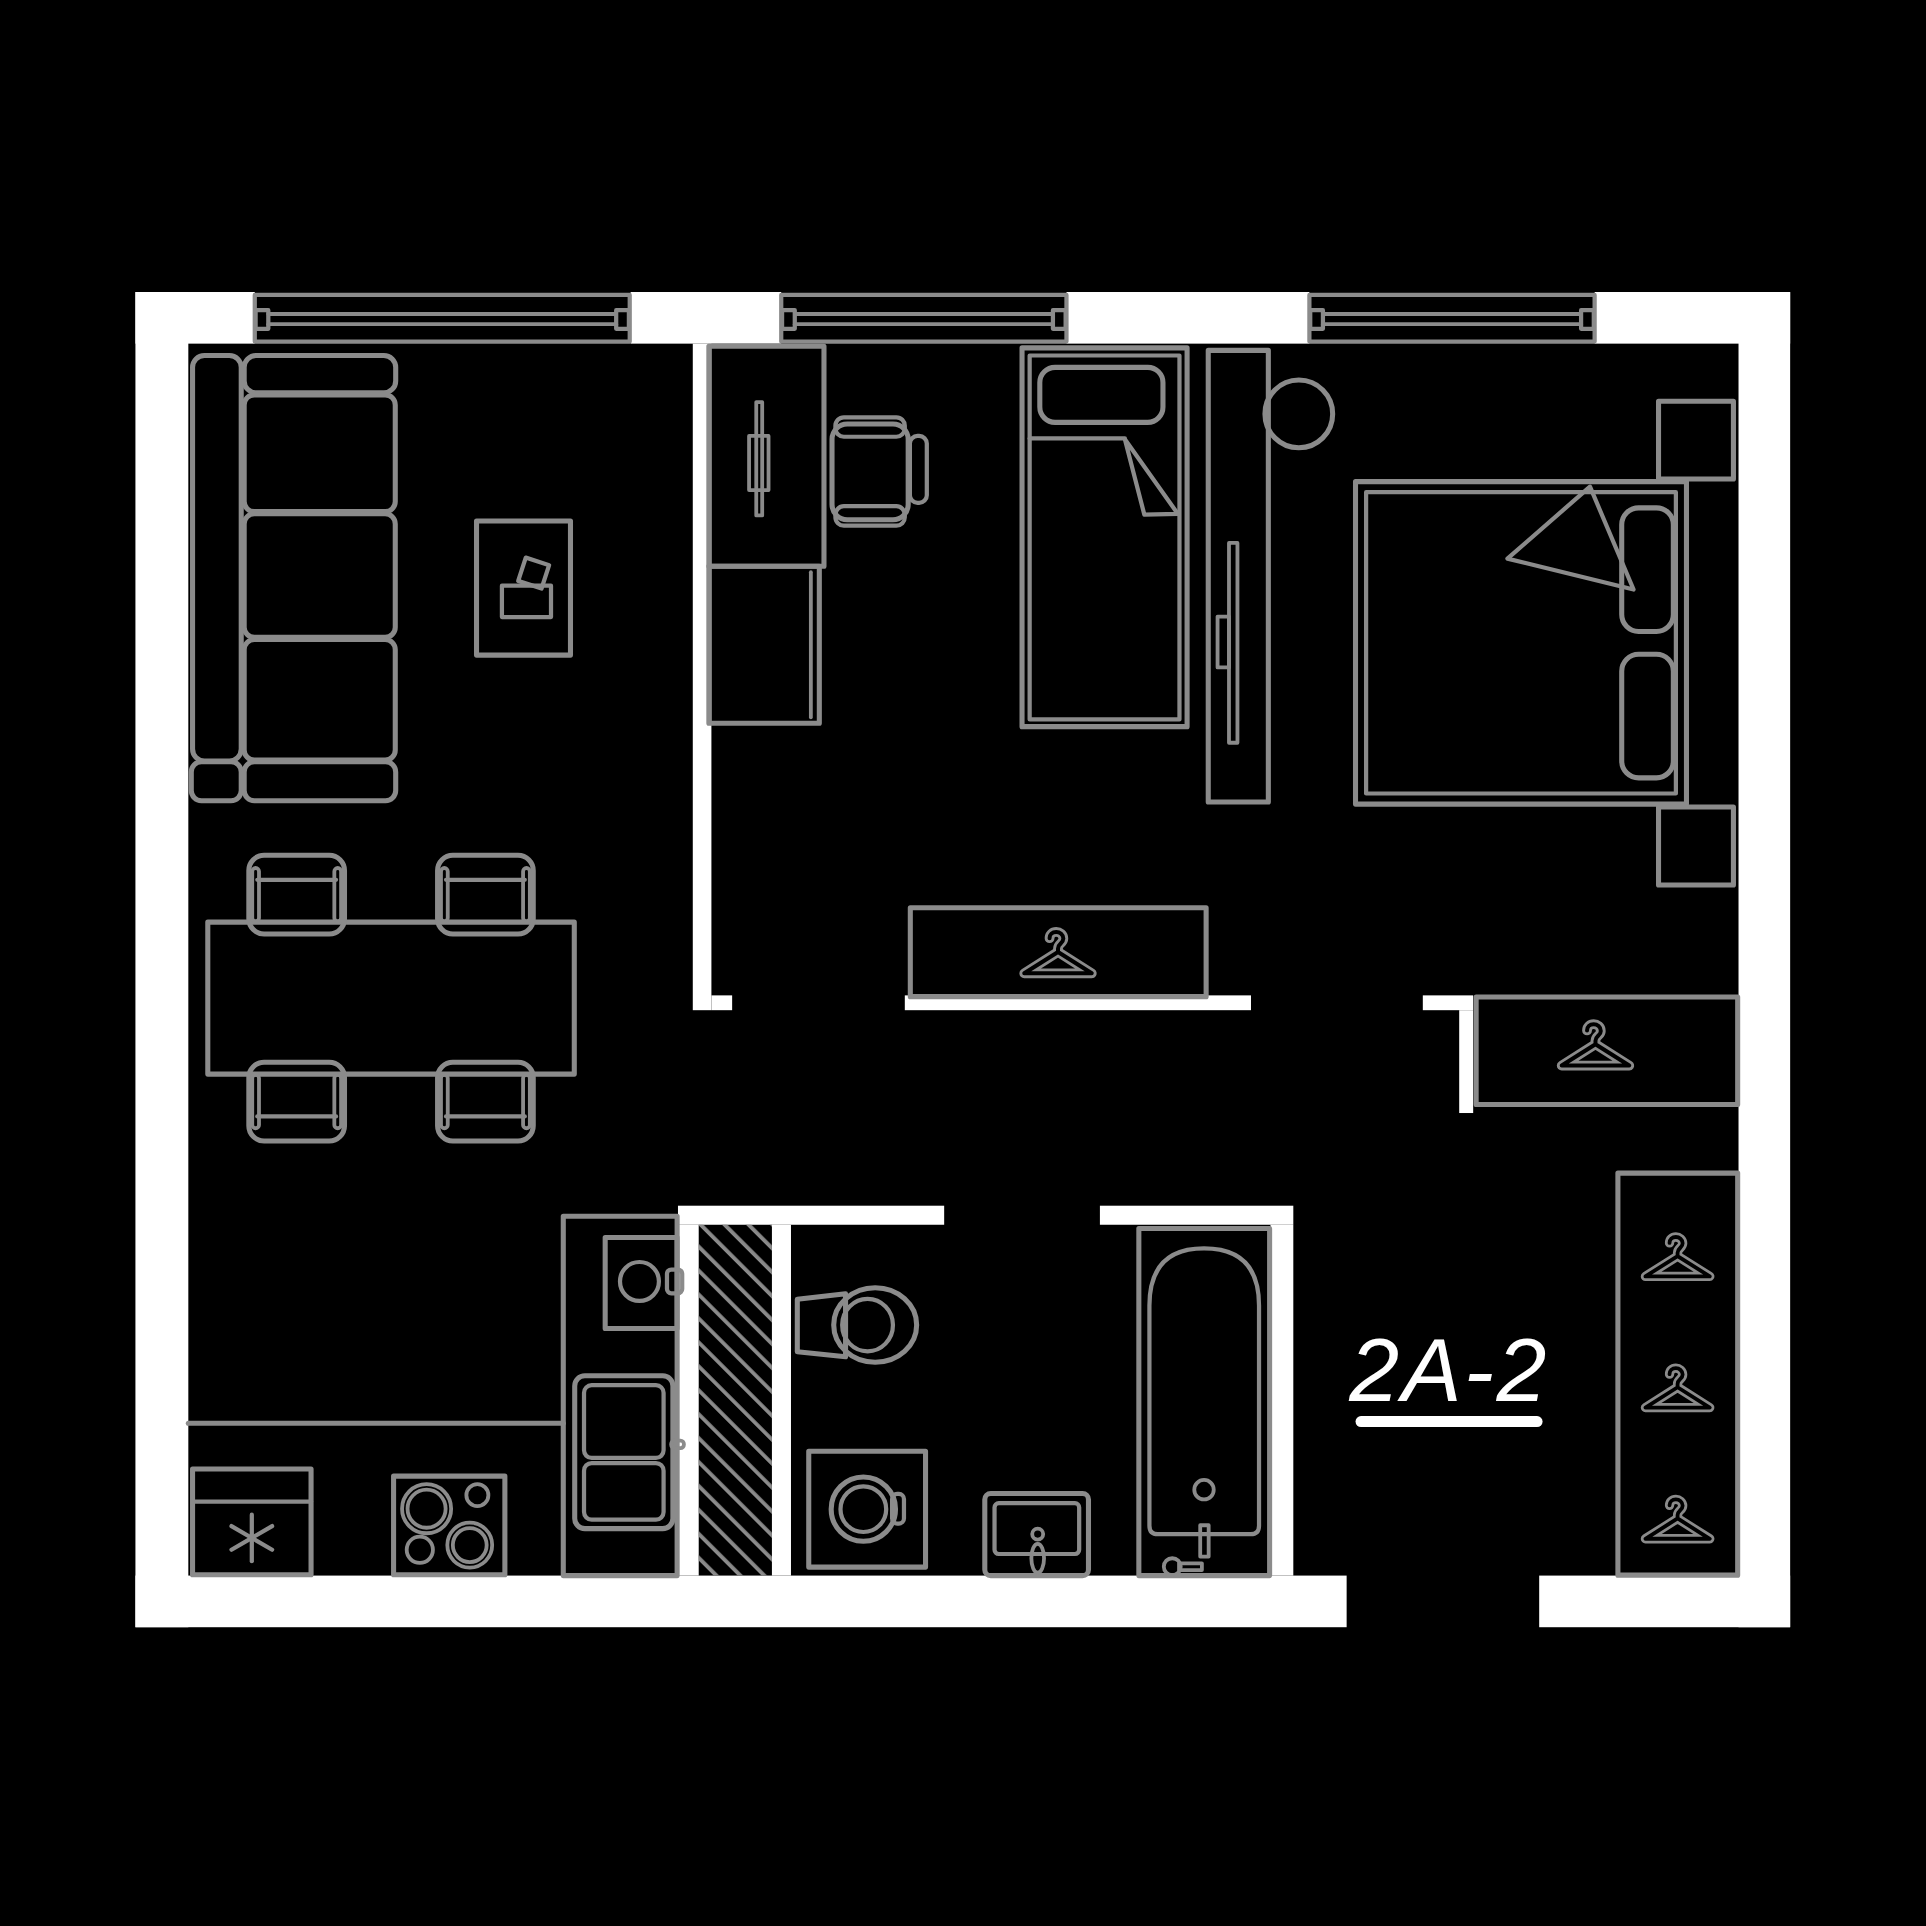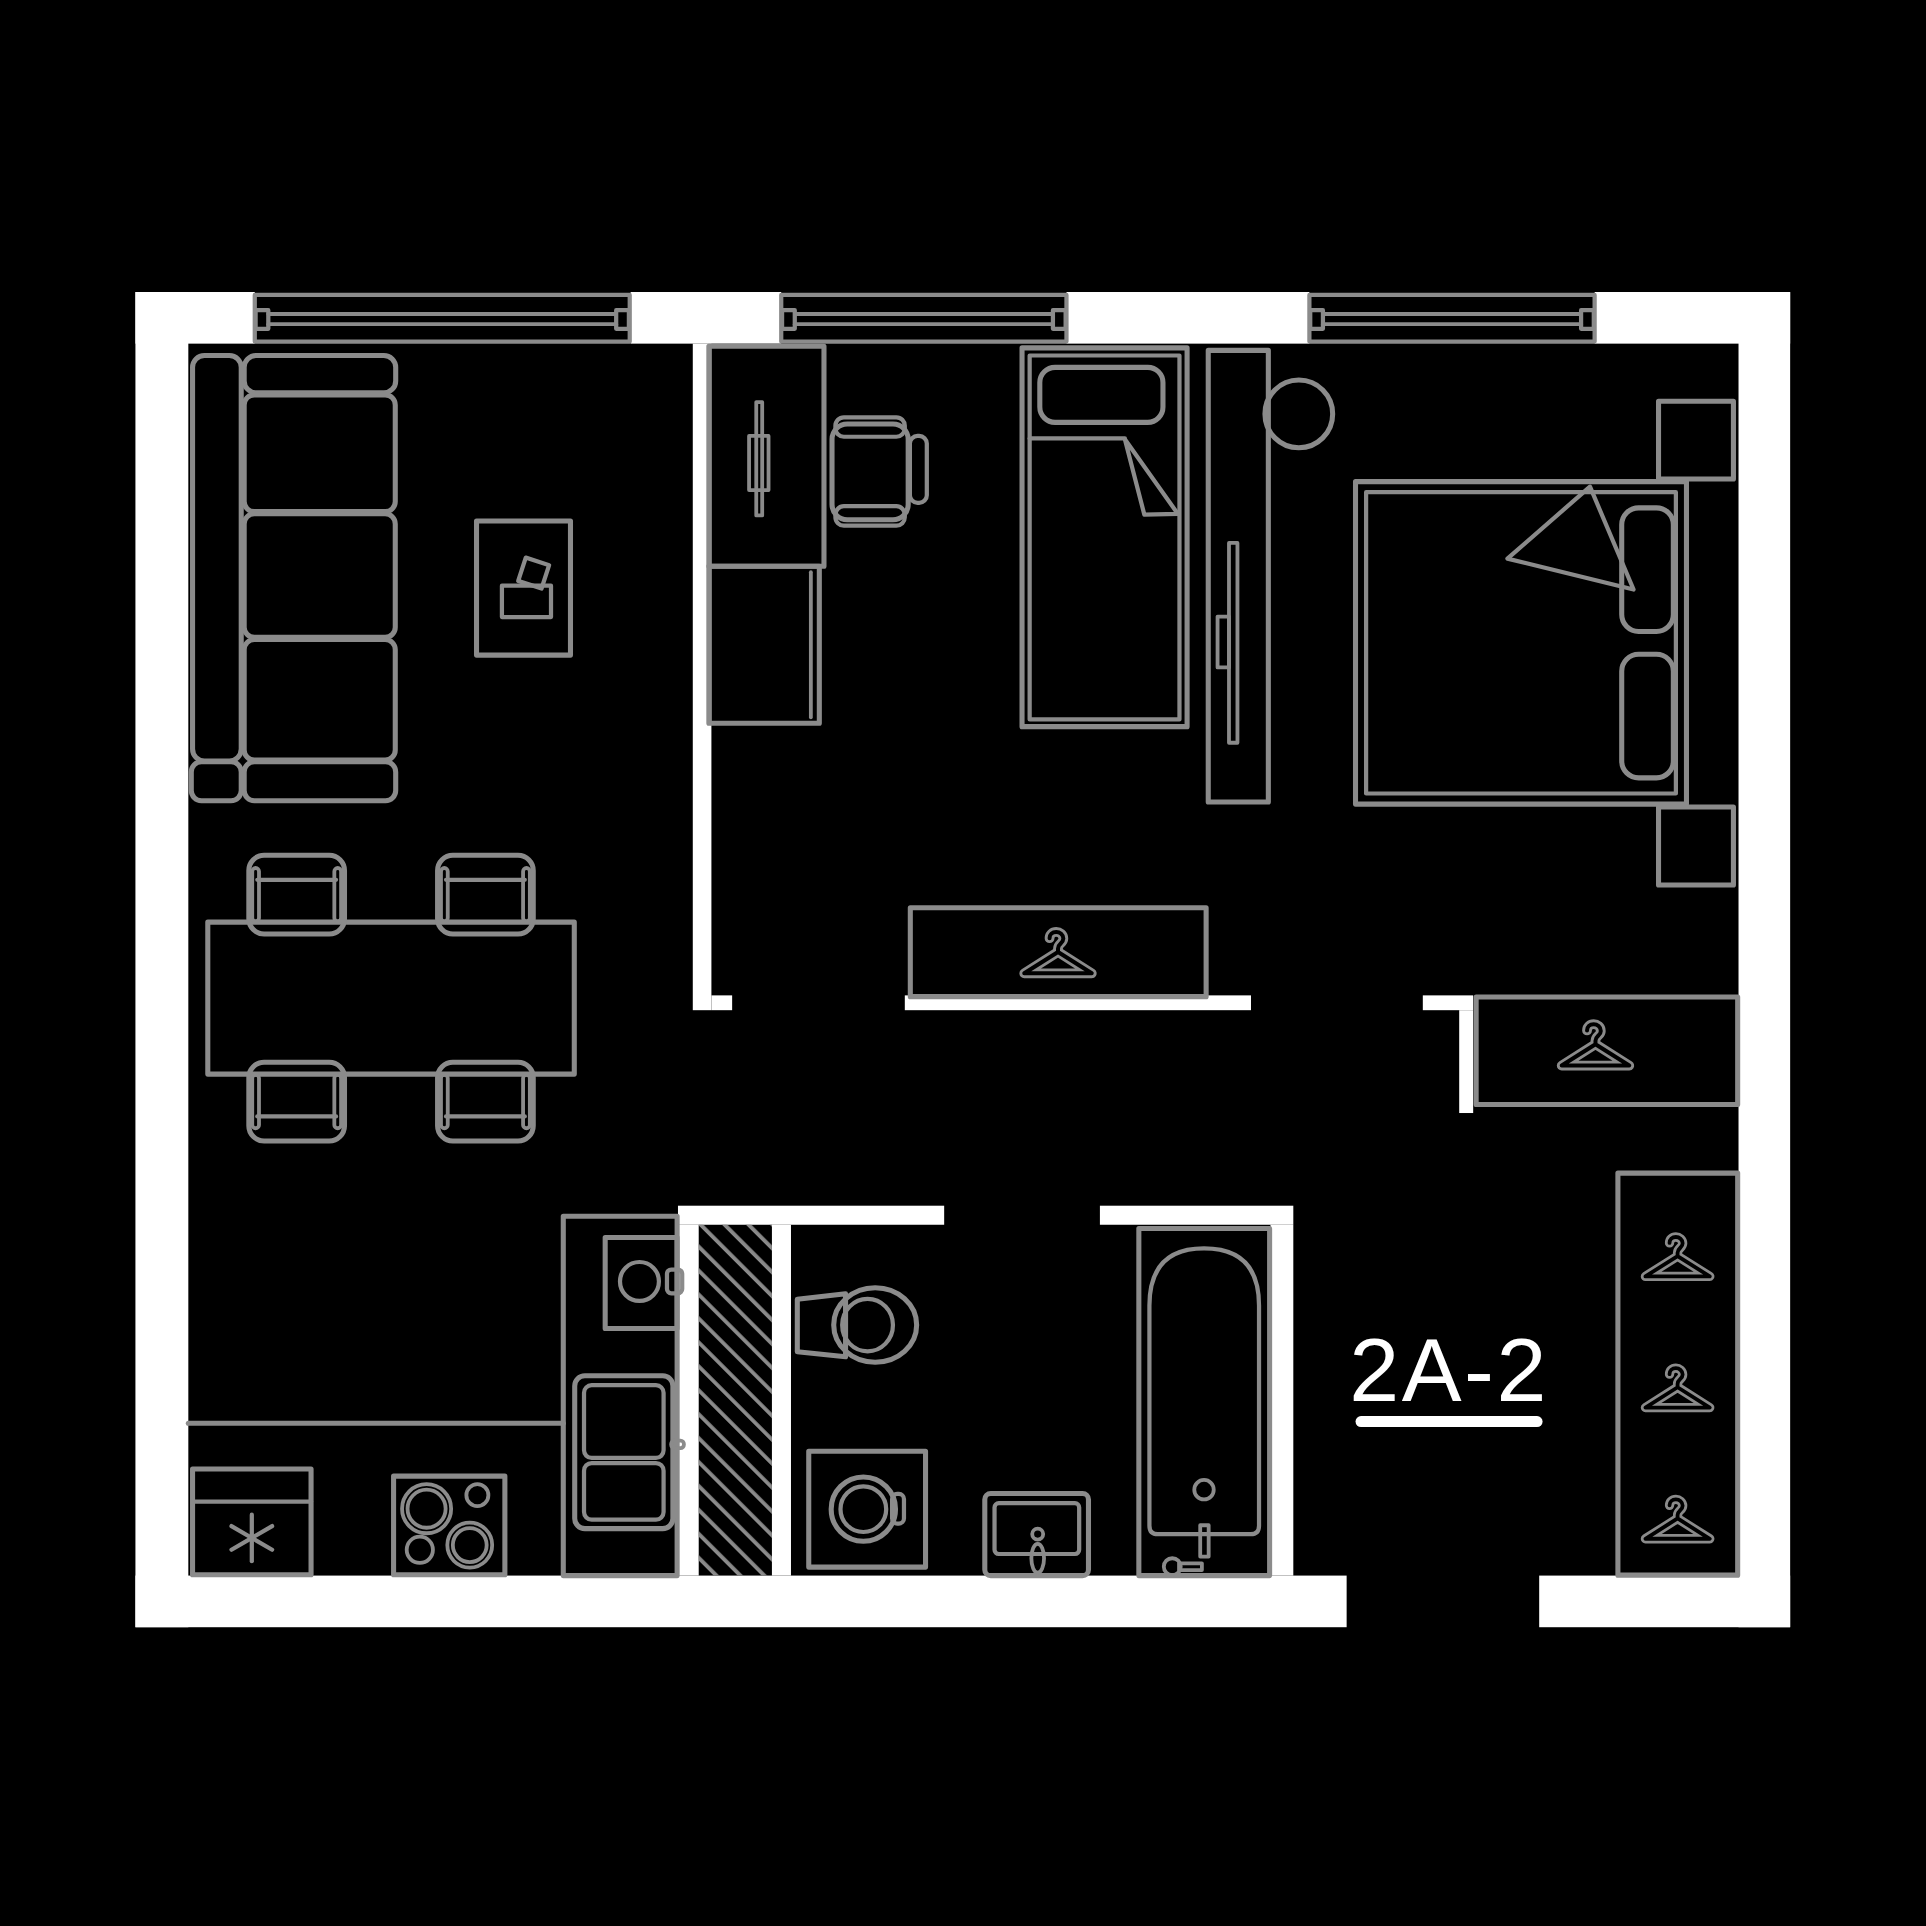--- a/index.html
+++ b/index.html
@@ -1,19 +1,19 @@
 <!DOCTYPE html>
 <html style="--bg: #000000; --wall: #ffffff; --line: #8b8b8b; --label: #ffffff;font-size:6.8px"><head>
 <meta charset="utf-8">
 <style>
   :root{
     --bg:#000000; --wall:#ffffff; --line:#8b8b8b; --label:#ffffff;
   }
   html,body{margin:0;padding:0;background:var(--bg);}
-  .page{width:100vw;max-width:100%;}
+  .page{width:100vw;max-width:100%;font-style:italic;}
   svg{display:block;width:100%;height:auto;background:var(--bg);}
   .wall{fill:var(--wall);stroke:none;}
   .ln{stroke:var(--line);stroke-width:12;fill:none;stroke-linejoin:round;stroke-linecap:round;}
   .thin{stroke-width:10;}
   .hairline{stroke-width:9;}
   .hanger-outer{stroke:var(--line);stroke-width:22;fill:none;stroke-linejoin:round;stroke-linecap:round;}
   .hanger-inner{stroke:var(--bg);stroke-width:9;fill:none;stroke-linejoin:round;stroke-linecap:round;}
   text.label{fill:var(--label);font-family:"Liberation Sans",sans-serif;font-size:212px;letter-spacing:6px;}
   .underline{fill:var(--label);}
 </style>

